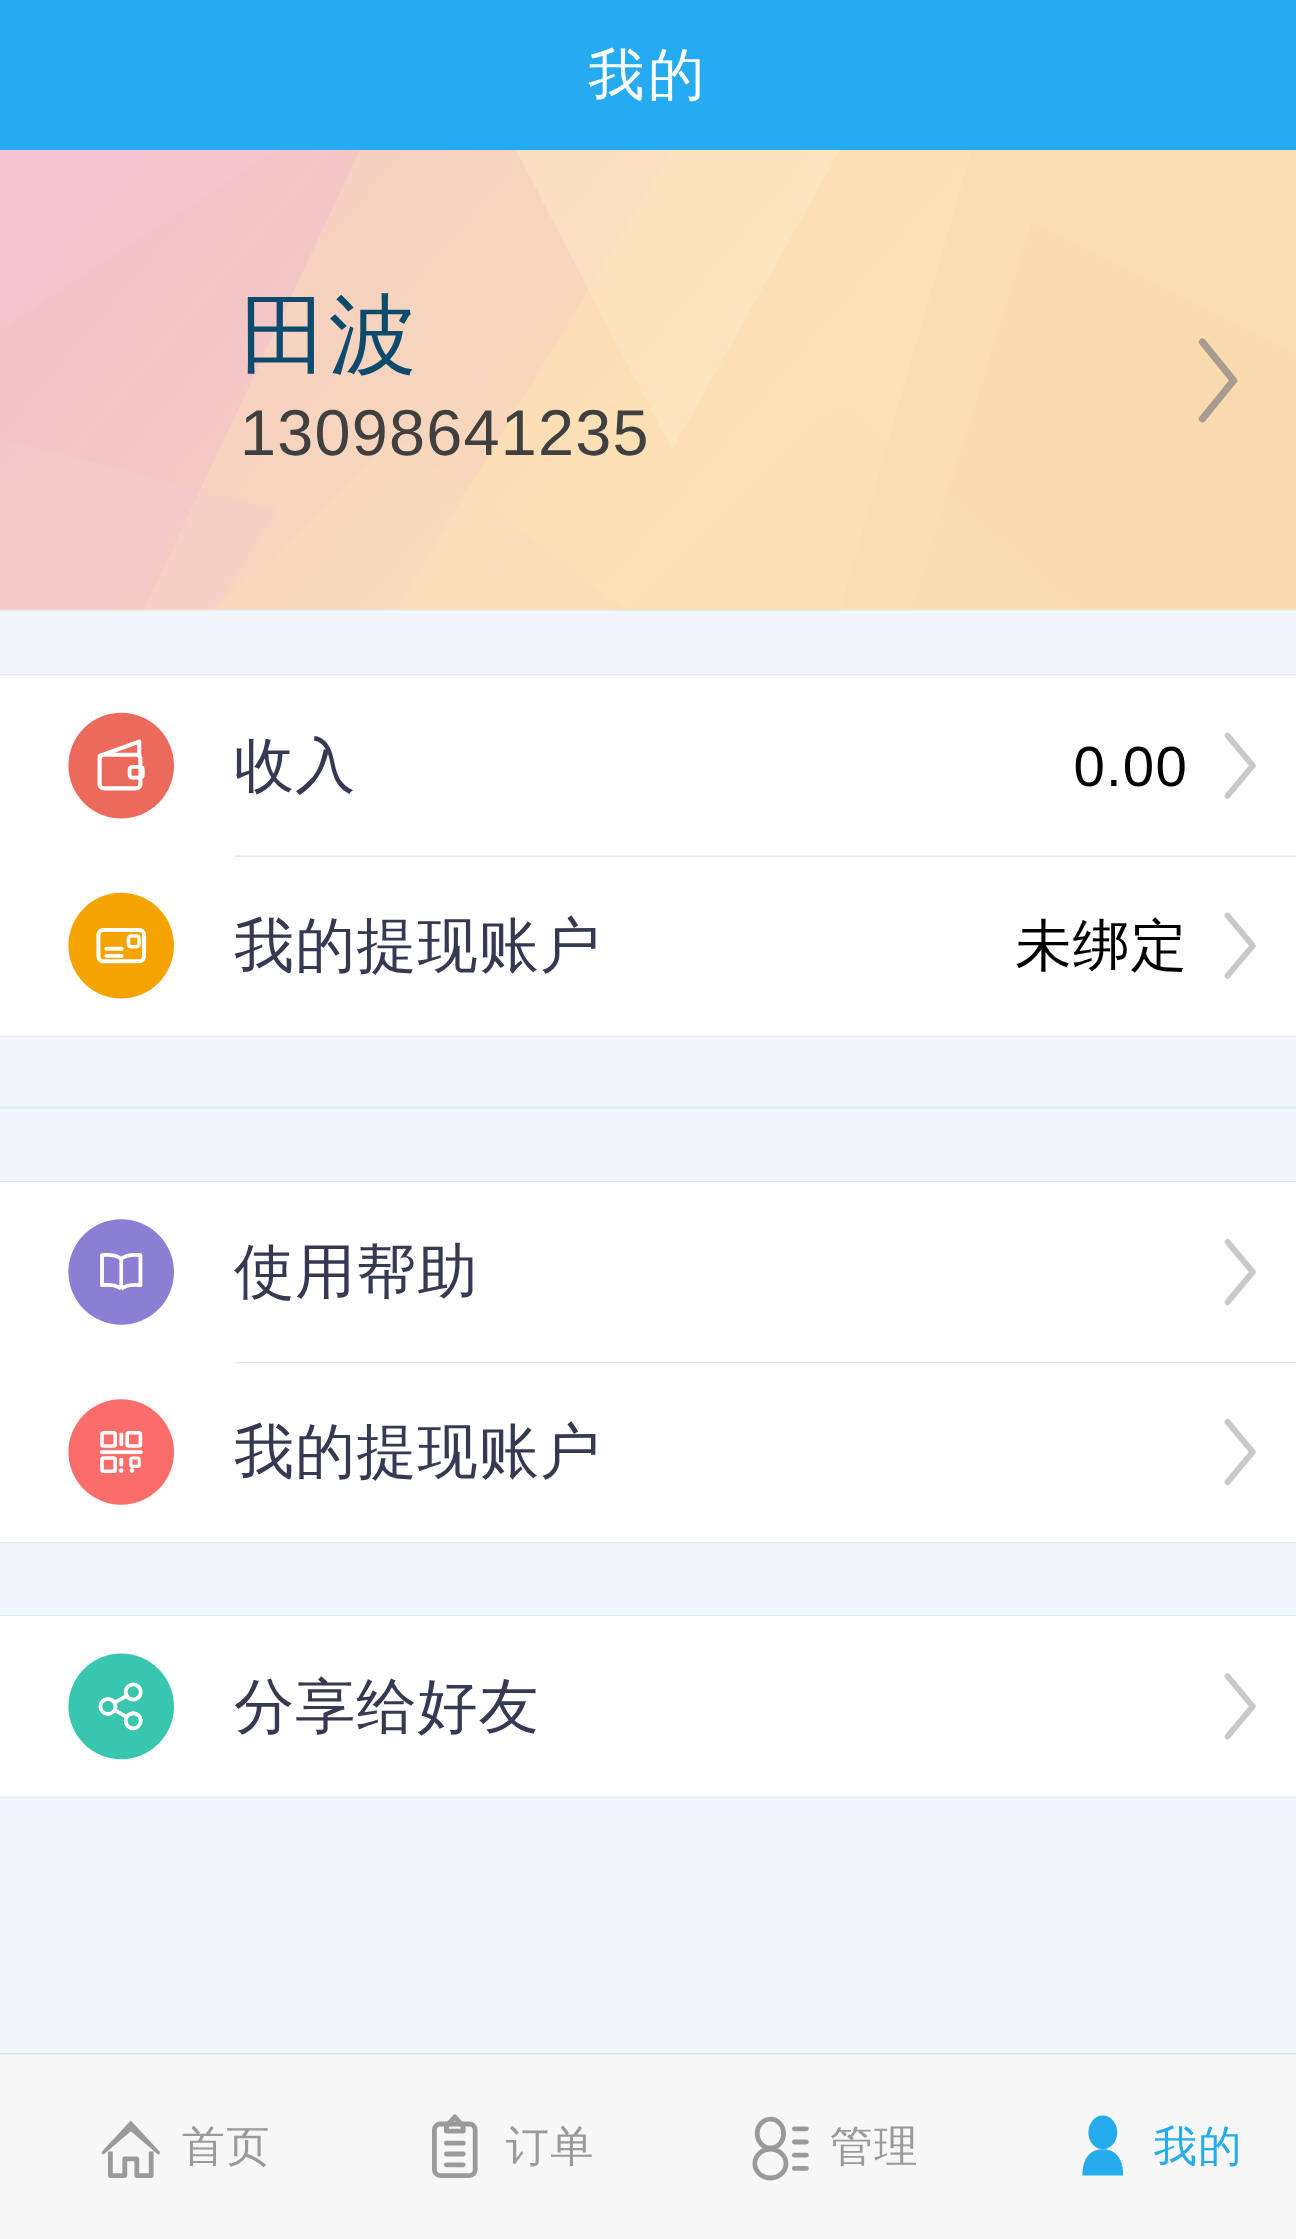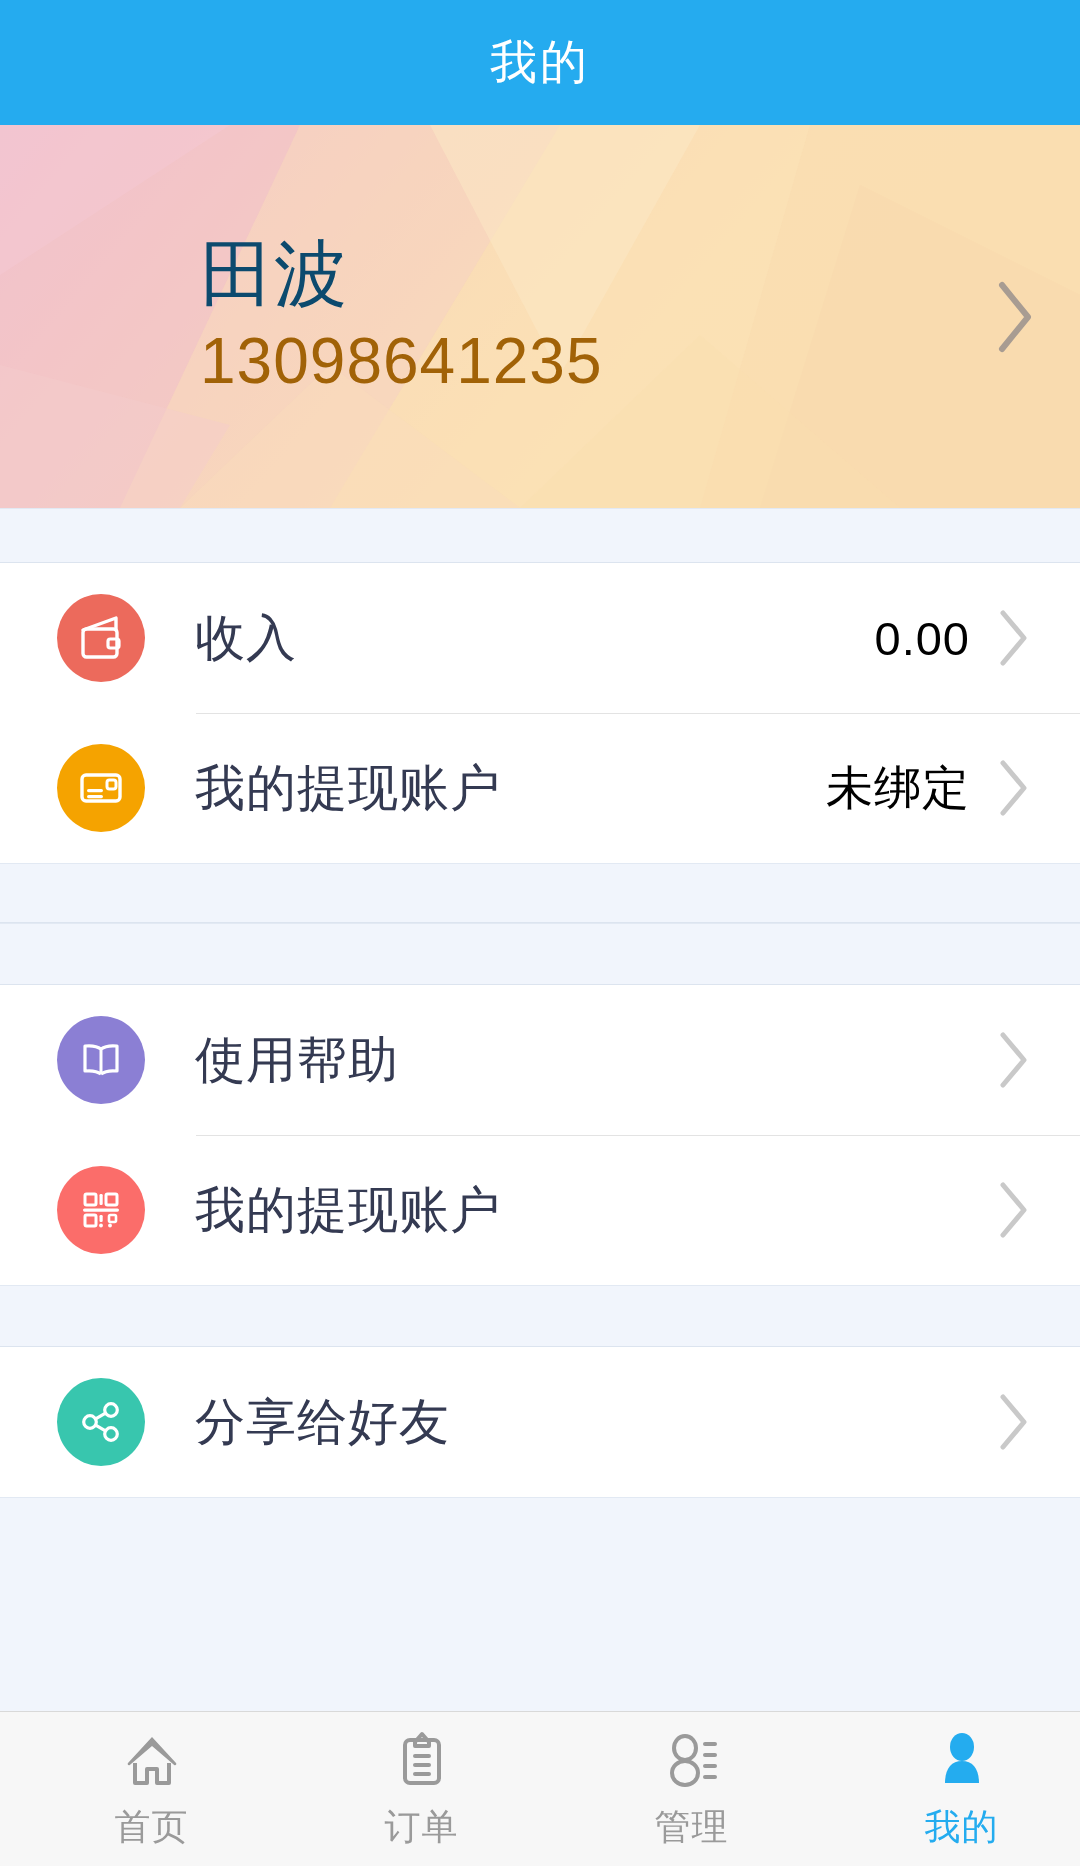--- a/index.html
+++ b/index.html
@@ -32,21 +32,21 @@
   .poly { position:absolute; inset:0; width:100%; height:100%; display:block; }
   .profile-text {
     position:relative; z-index:3;
     margin-left:200px;
   }
   .profile-name {
     font-size:73px; color:#0c4a6e; line-height:1.12; font-weight:400;
     letter-spacing:1px;
   }
   .profile-phone {
-    font-size:64px; color:#a16207; line-height:1.2; font-weight:400;
+    font-size:54px; color:#404040; line-height:1.2; font-weight:400;
     letter-spacing:1px; margin-top:8px;
   }
   .profile-arrow {
     position:relative; z-index:3; margin-left:auto; margin-right:42px;
   }
 
   
   .chev { display:block; }
 
   
@@ -59,21 +59,21 @@
   .band.h55  { height:55px; }
   .band.h60  { height:60px; }
   .band.h62  { height:62px; }
 
   
   .group { background:#ffffff; }
   .row {
     position:relative;
     height:150px;
     display:flex; align-items:center;
-    padding-left:57px; padding-right:48px;
+    padding-left:57px; padding-right:28px;
     background:#ffffff; cursor:pointer;
   }
   .row + .row::before {
     content:""; position:absolute; left:196px; right:0; top:0;
     height:1px; background:#E3E3E3;
   }
   .icon-badge {
     width:88px; height:88px; border-radius:50%;
     flex:0 0 88px;
     display:flex; align-items:center; justify-content:center;
@@ -92,21 +92,21 @@
   
   .spacer { flex:1 1 auto; background:#F1F5FC; border-top:1px solid #E2E9F3; }
   .tabbar {
     flex:0 0 155px; height:155px;
     background:#F7F7F7;
     border-top:1px solid #D9D9D9;
     display:flex;
   }
   .tab {
     flex:1 1 25%;
-    display:flex; flex-direction:column; align-items:center; justify-content:center;
+    display:flex; flex-direction:row; align-items:center; justify-content:center;
     gap:12px; cursor:pointer;margin-left:33px;
   }
   .tab-icon { height:64px; display:flex; align-items:flex-end; justify-content:center; }
   .tab-label { font-size:36px; color:#9A9A9A; letter-spacing:1px; }
   .tab.active .tab-label { color:#24ACEF; }
 </style>
 </head>
 <body>
 
 <div class="app">

